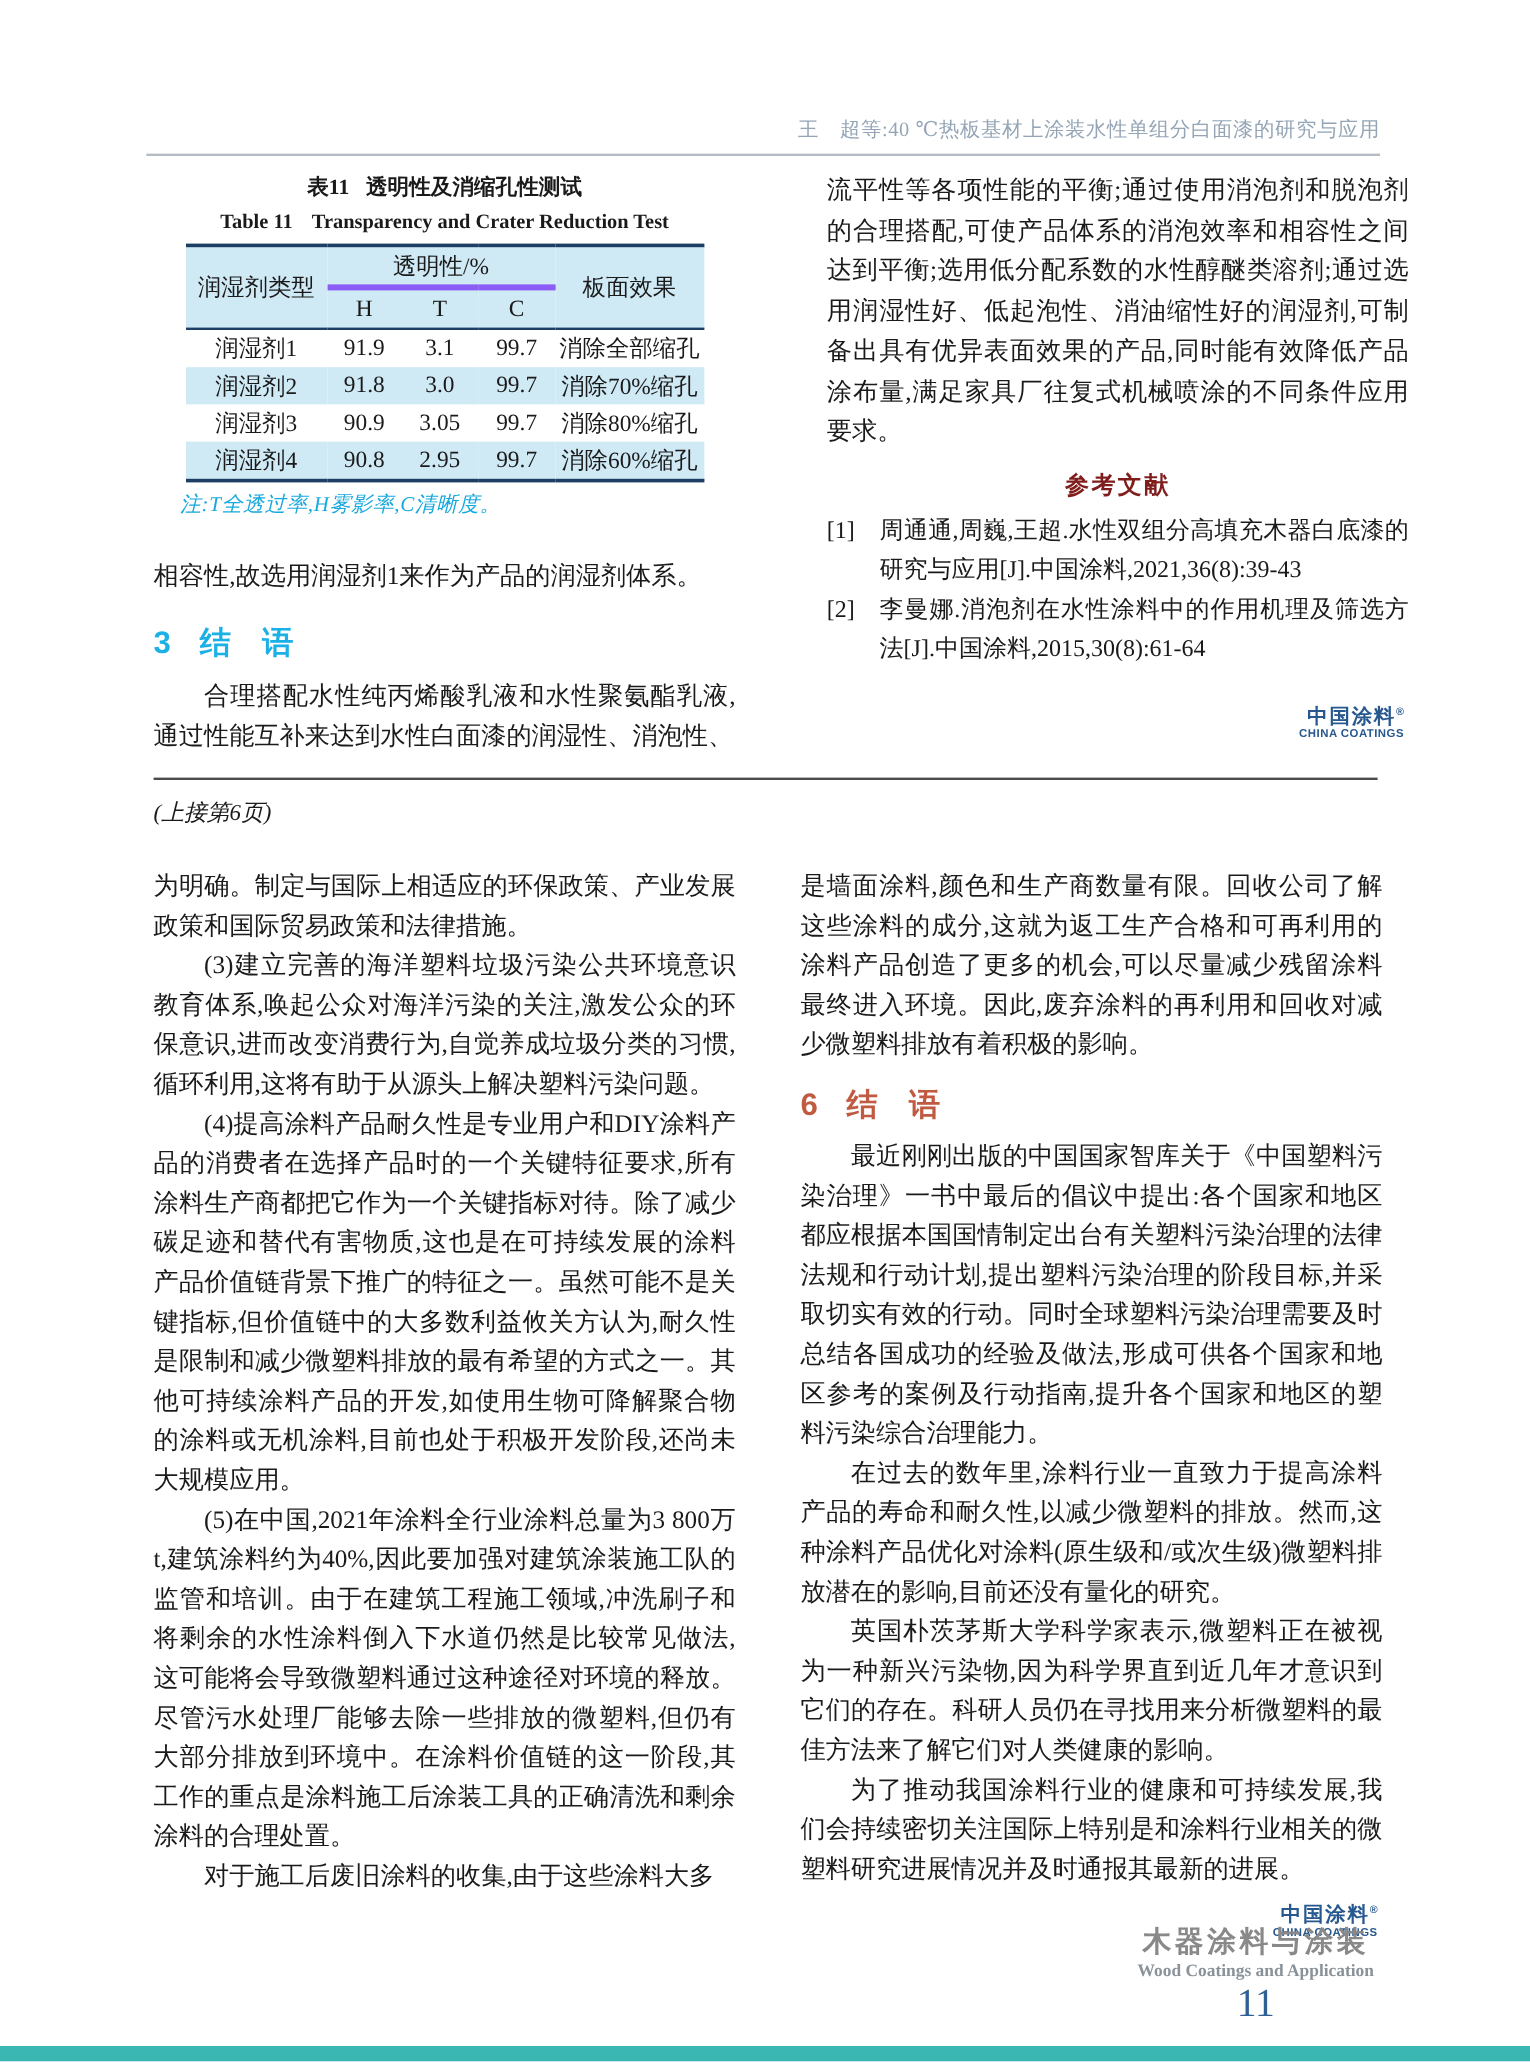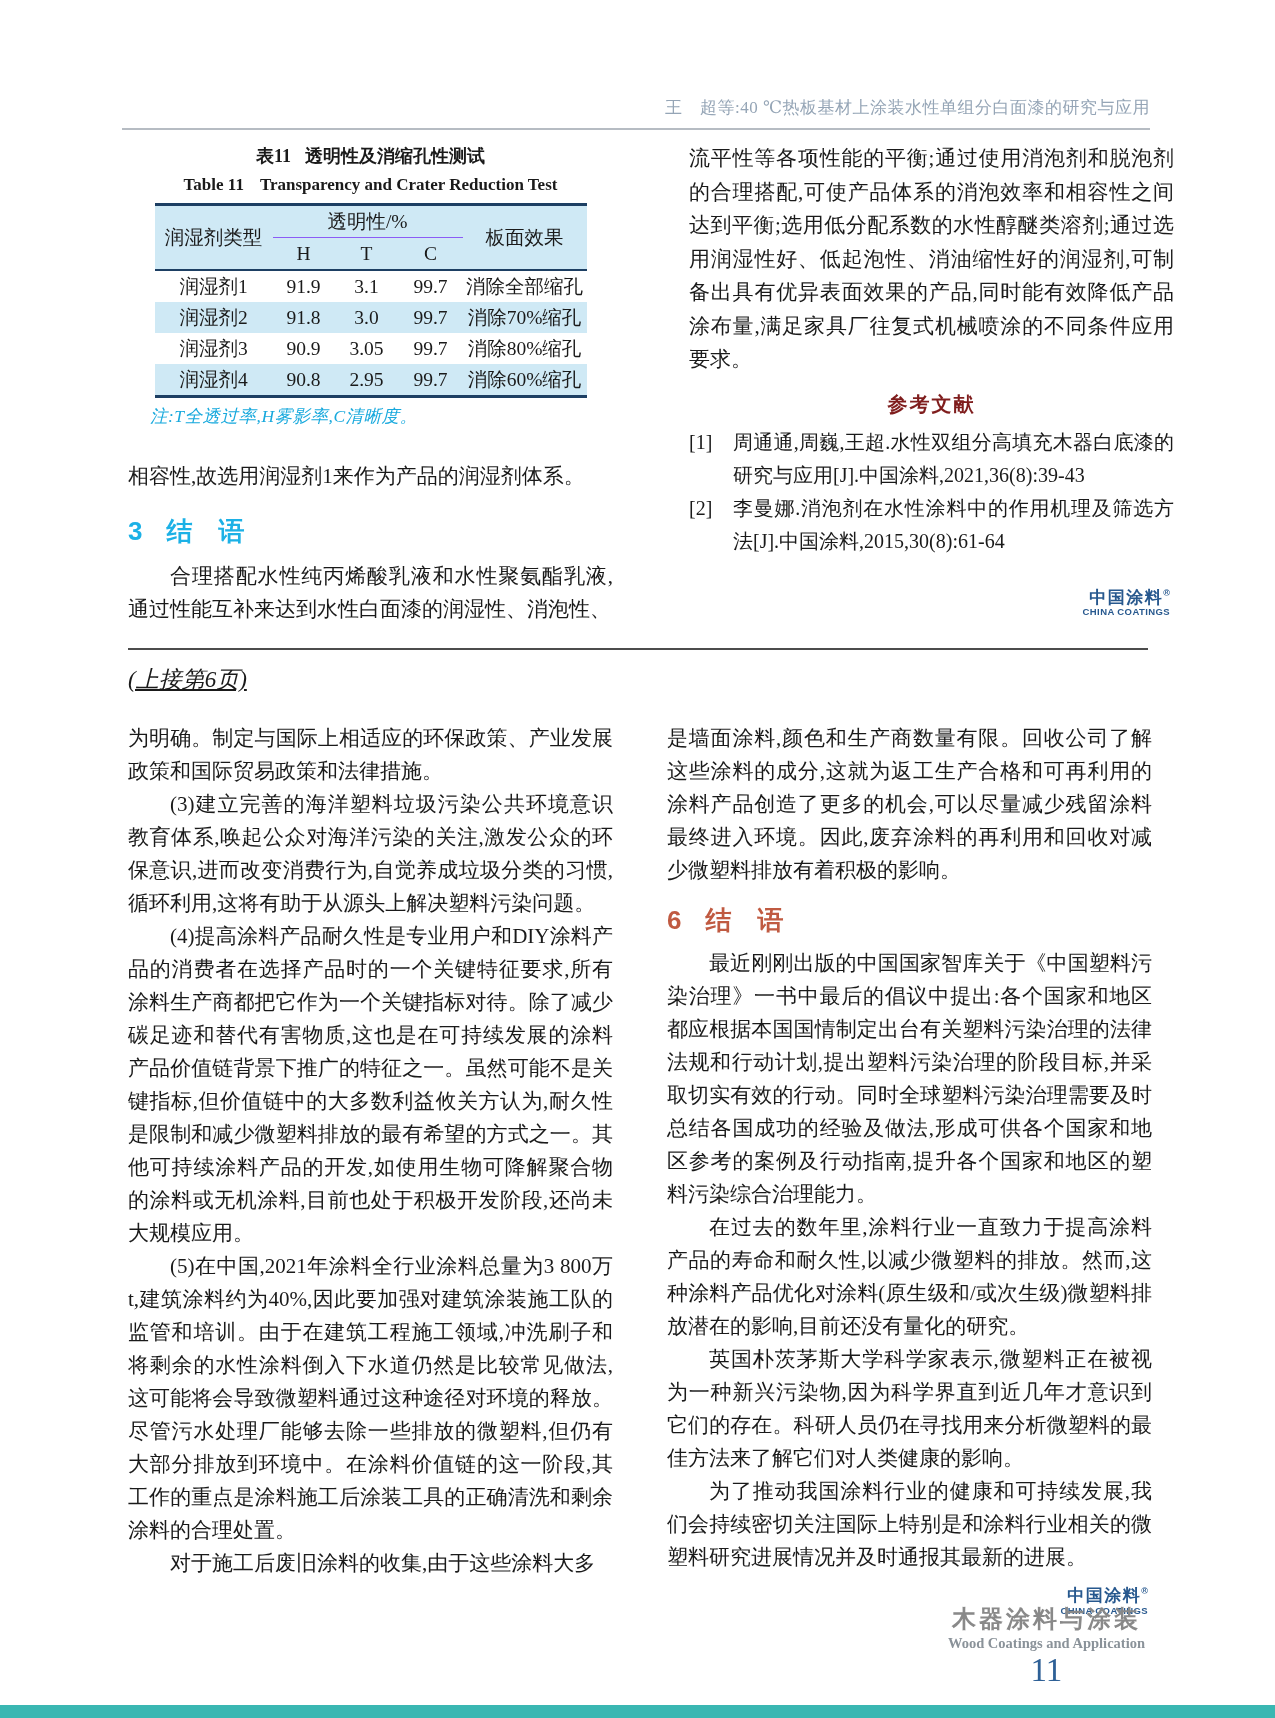--- a/index.html
+++ b/index.html
@@ -31,21 +31,21 @@
   .table-title-en .tt-label { margin-right:16px; }
   .data-table {
     border-collapse:collapse; width:432px; margin:8px auto 0; text-align:center;
     font-size:19.5px; border-top:3px solid #1d3f63; border-bottom:3px solid #1d3f63;
   }
   .data-table th { font-weight:normal; }
   .data-table thead th { background:#cfe9f5; }
   .data-table th, .data-table td { padding:0 2px; height:31px; }
   .data-table .hdr-row2 th { border-bottom:2px solid #1d3f63; }
   .data-table th[rowspan] { border-bottom:2px solid #1d3f63; }
-  .data-table .group-th { border-bottom:1px solid #8b5cf6; }
+  .data-table .group-th { border-bottom:5px solid #8b5cf6; }
   .data-table tbody tr:nth-of-type(even) { background:#cfe9f5; }
   .table-note {
     margin:6px 0 0 22px; font-size:17.5px; font-style:italic; color:#18a9dd; letter-spacing:.5px;
   }
   .first-gap { margin-top:32px; }
   .sec-heading {
     margin:20px 0 12px 0; font-family:"Liberation Sans","DejaVu Sans",sans-serif;
     font-weight:bold; font-size:26px; line-height:34px;
   }
   .sec-heading .sec-num { margin-right:24px; }
@@ -63,21 +63,21 @@
   .logo-cn {
     color:#27588e; font-family:"Liberation Sans","DejaVu Sans",sans-serif;
     font-weight:bold; font-size:17px; letter-spacing:1.5px; line-height:19px;
   }
   .logo-cn .reg { font-size:9px; vertical-align:super; letter-spacing:0; }
   .logo-en {
     color:#27588e; font-family:"Liberation Sans","DejaVu Sans",sans-serif;
     font-weight:bold; font-size:9.5px; letter-spacing:.4px; line-height:11px;text-align:right;
   }
   .mid-divider { position:absolute; top:648px; left:128px; width:1020px; height:2px; background:#4c4c4c; }
-  .continued-note { position:absolute; top:664px; left:128px; font-size:23px; font-style:italic;text-decoration:underline; }
+  .continued-note { position:absolute; top:664px; left:128px; font-size:19px; font-style:italic; }
   .page-footer {
     position:absolute; top:1606px; right:130px; display:flex; align-items:flex-start;flex-direction:column;
   }
   .footer-titles { text-align:center; }
   .footer-cn {
     font-family:"Liberation Sans","DejaVu Sans",sans-serif; font-weight:bold;
     font-size:24px; color:#898989; letter-spacing:3px; line-height:26px;
   }
   .footer-en {
     font-size:14.5px; font-weight:bold; color:#8a9299; margin-top:3px;

